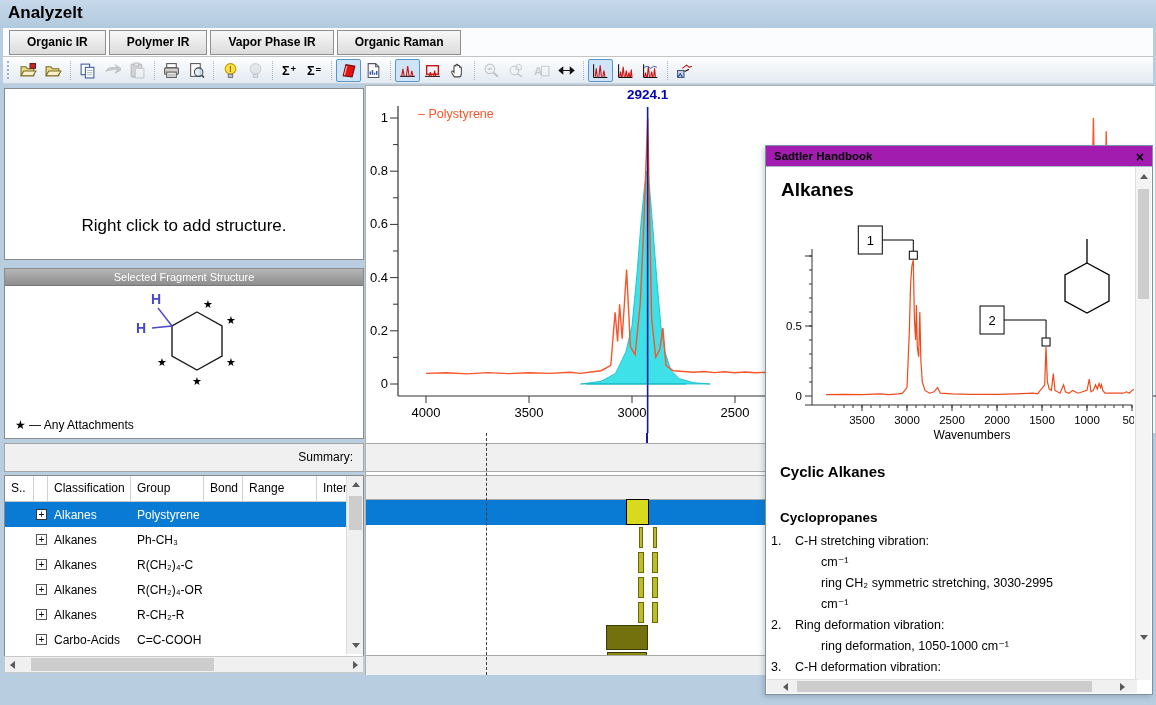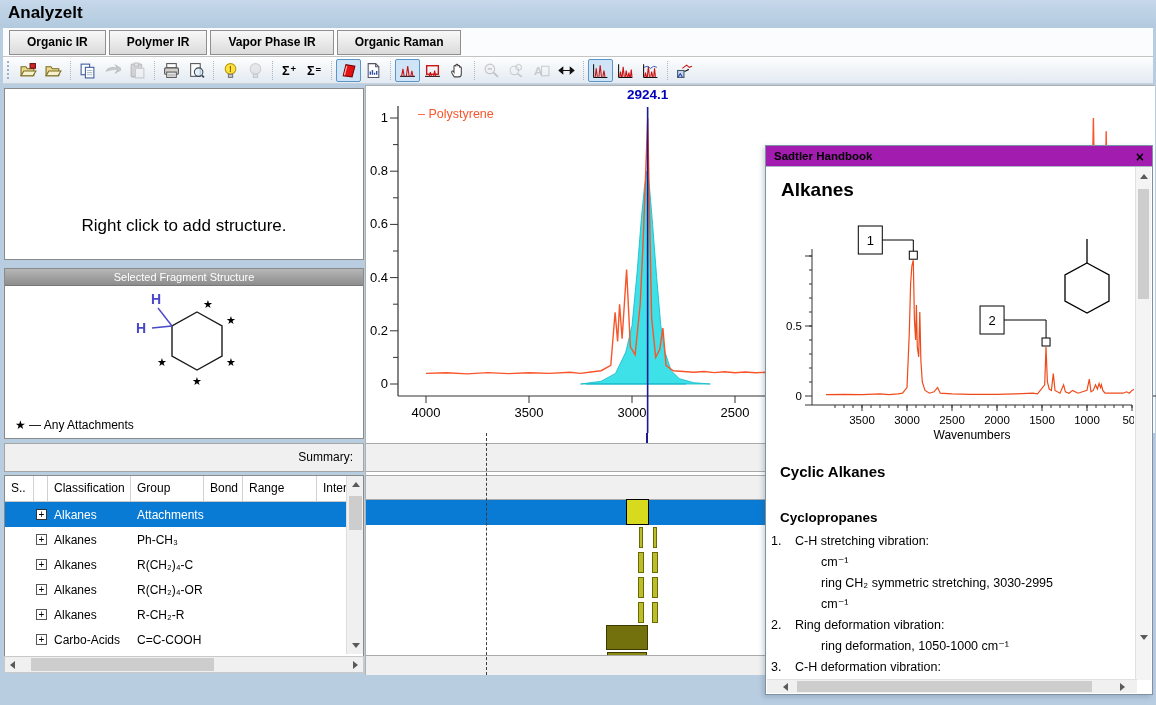--- a/index.html
+++ b/index.html
@@ -366,21 +366,21 @@
         <div class="c" style="width: 74px;">Range</div>
         <div class="c" style="width: 30px;">Inten</div>
       </div>
     <div id="tbody">
         <div class="trow selrow">
           <div class="c" style="width: 29px;"></div>
           <div style="width: 14px;">
             <div class="expbox">+</div>
           </div>
           <div class="c" style="width: 83px;">Alkanes</div>
-          <div class="c" style="width: 186px;">Attachments</div>
+          <div class="c" style="width: 186px;">Polystyrene</div>
         </div>
         <div class="trow">
           <div class="c" style="width: 29px;"></div>
           <div style="width: 14px;">
             <div class="expbox">+</div>
           </div>
           <div class="c" style="width: 83px;">Alkanes</div>
           <div class="c" style="width: 186px;">Ph-CH₃</div>
         </div>
         <div class="trow">

